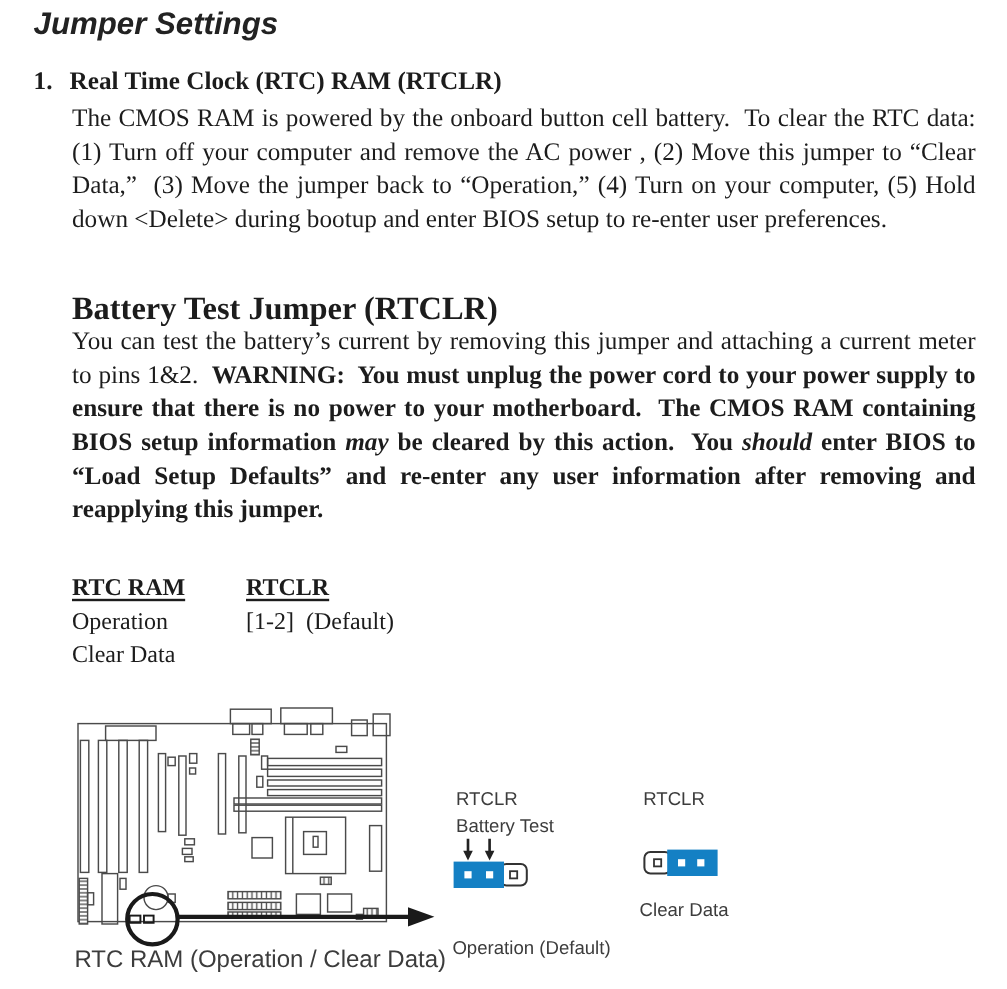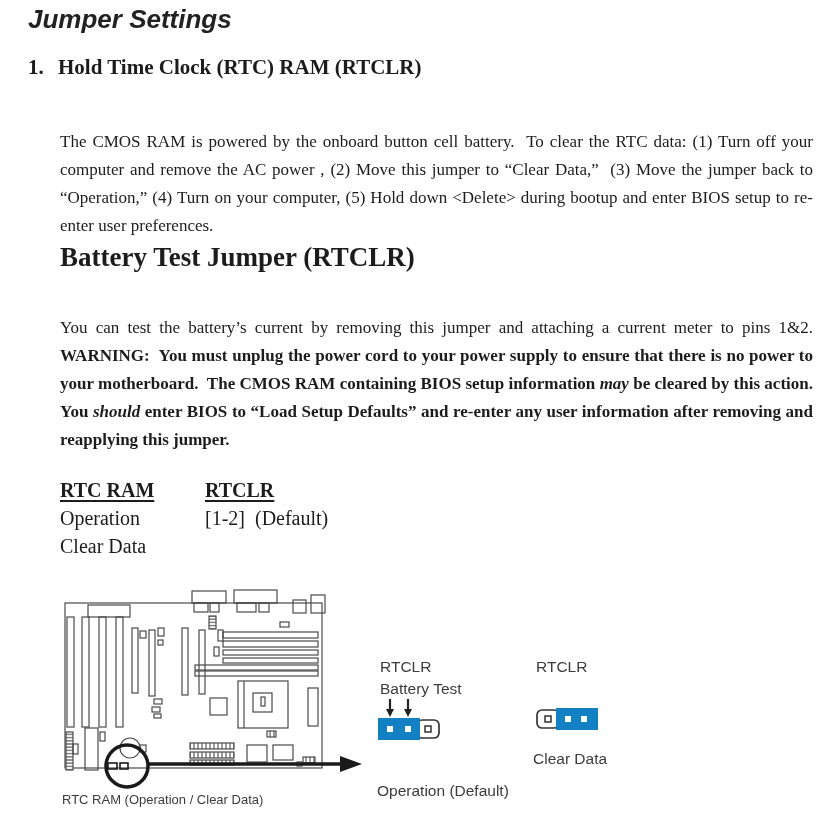--- a/index.html
+++ b/index.html
@@ -13,24 +13,23 @@
     font-style:italic;
     font-size:26px;
     color:#222;
   }
 
   .sec-heading { left:28px; top:55px; display:flex; font-weight:bold; font-size:21px; }
   .sec-num { width:30px; }
 
   .body-para {
     left:60px; width:753px;
-    font-size:17px; line-height:28px;
+    font-size:21px; line-height:28px;
     text-align:justify;
     white-space:pre-wrap;
-    margin-top:44px;
   }
   .para1 { top:84px; }
   .sub-heading { left:60px; top:242px; font-weight:bold; font-size:27px; }
   .para2 { top:270px; }
 
   .jtable {
     left:60px; top:476px;
     display:grid; grid-template-columns:145px auto;
     font-size:20px; line-height:28px;
     white-space:pre-wrap;
@@ -39,36 +38,36 @@
     font-weight:bold;
     text-decoration:underline;
     text-decoration-thickness:2px;
     text-underline-offset:3px;
   }
 
   .diagram-label {
     font-family:"Liberation Sans", sans-serif;
     font-size:15.5px; line-height:22px; color:#3c3c3c;
   }
-  .board-caption { left:62px; top:789px; font-size:13px; }
+  .board-caption { left:62px; top:789px; font-size:20px; }
   .op-label   { left:380px; top:656px; }
   .op-caption { left:377px; top:748px;margin-top:32px; }
   .cd-label   { left:536px; top:656px; }
   .cd-caption { left:533px; top:748px; }
 
   svg { display:block; }
 </style>
 </head>
 <body>
 
 <h1 class="abs page-title">Jumper Settings</h1>
 
 <div class="abs sec-heading">
   <span class="sec-num">1.</span>
-  <span>Hold Time Clock (RTC) RAM (RTCLR)</span>
+  <span>Real Time Clock (RTC) RAM (RTCLR)</span>
 </div>
 
 <p class="abs body-para para1">The CMOS RAM is powered by the onboard button cell battery.  To clear the RTC data: (1) Turn off your computer and remove the AC power , (2) Move this jumper to “Clear Data,”  (3) Move the jumper back to “Operation,” (4) Turn on your computer, (5) Hold down &lt;Delete&gt; during bootup and enter BIOS setup to re-enter user preferences.</p>
 
 <div class="abs sub-heading">Battery Test Jumper (RTCLR)</div>
 
 <p class="abs body-para para2"><span>You can test the battery’s current by removing this jumper and attaching a current meter to pins 1&amp;2.  </span><b><span>WARNING:  You must unplug the power cord to your power supply to ensure that there is no power to your motherboard.  The CMOS RAM containing BIOS setup information </span><i>may</i><span> be cleared by this action.  You </span><i>should</i><span> enter BIOS to “Load Setup Defaults” and re-enter any user information after removing and reapplying this jumper.</span></b></p>
 
 <div class="abs jtable">
   <div class="th">RTC RAM</div>

